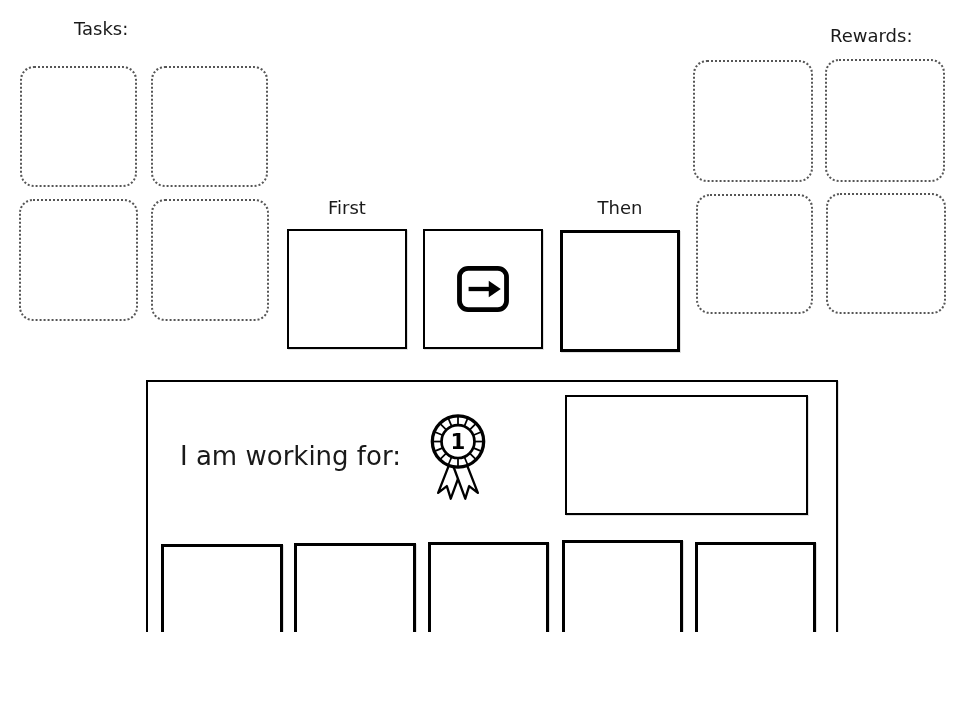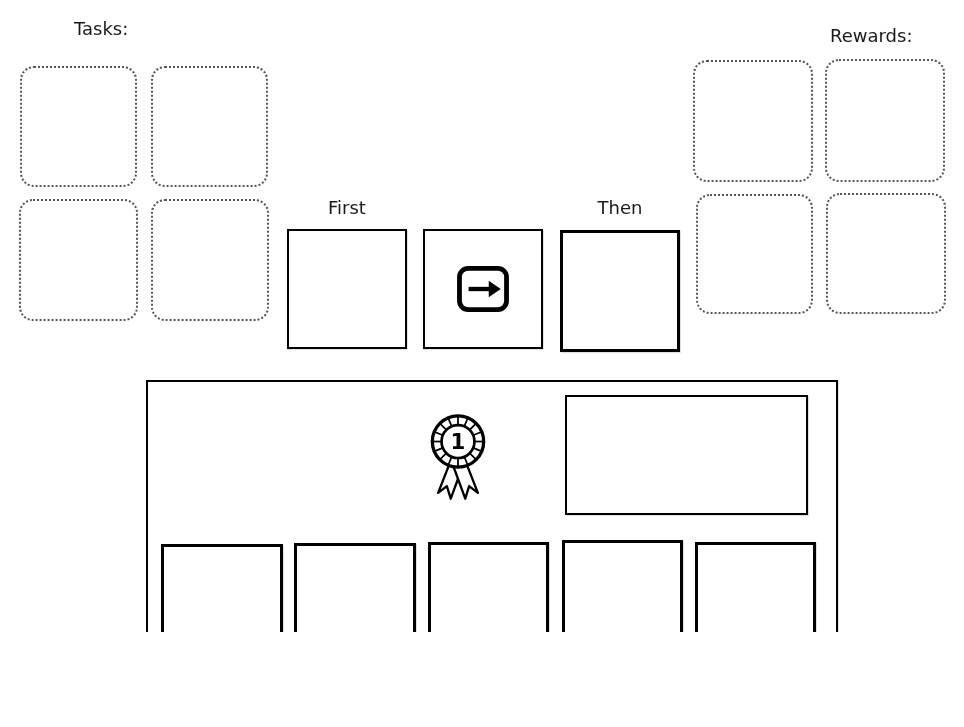--- a/index.html
+++ b/index.html
@@ -99,20 +99,21 @@
       </svg>
     </div>
   </div>
 
   <div class="abs ft-label" style="left:560px; top:197px; width:120px;">Then</div>
 
   <div class="abs solid-box thick" style="left:560px; top:230px; width:120px; height:122px;"></div>
 
   <div class="abs solid-box" style="left:146px; top:380px; width:692px; height:298px;"></div>
 
+  <div class="abs prompt-text" style="left:180px; top:441px;">I am working for:</div>
 
   <div class="abs" style="left:427px; top:411px;">
     <svg width="62" height="94" viewBox="0 0 64 96">
 
       <path d="M24 52 L11.5 84 L20.5 77 L24.5 90 L37 56 Z" fill="#ffffff" stroke="var(--line)" stroke-width="2.4" stroke-linejoin="round"></path>
       <path d="M40 52 L52.5 84 L43.5 77 L39.5 90 L27 56 Z" fill="#ffffff" stroke="var(--line)" stroke-width="2.4" stroke-linejoin="round"></path>
 
       <circle cx="32" cy="31" r="26.5" fill="#ffffff" stroke="var(--line)" stroke-width="3.4"></circle>
       <circle cx="32" cy="31" r="17" fill="#ffffff" stroke="var(--line)" stroke-width="2.8"></circle>
 

